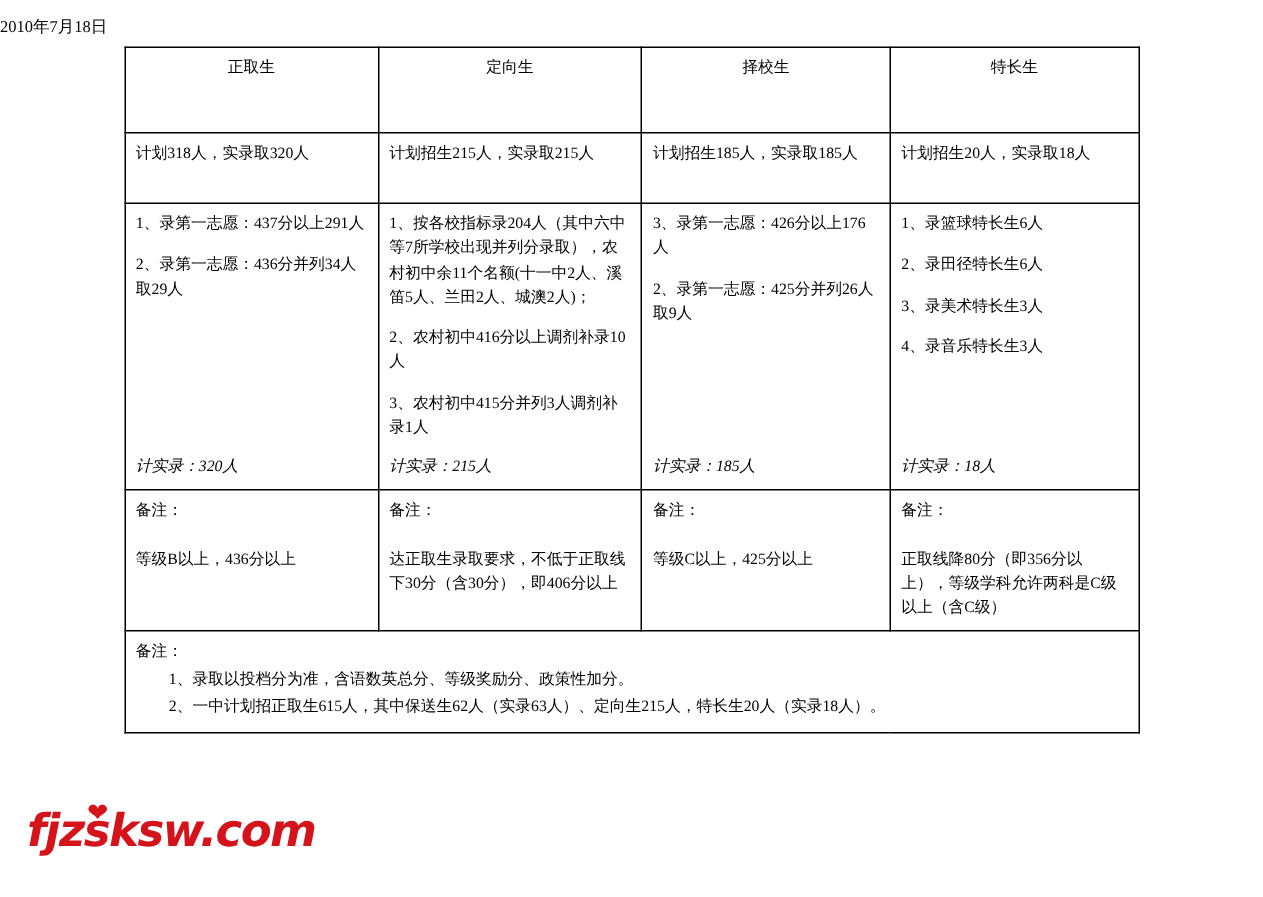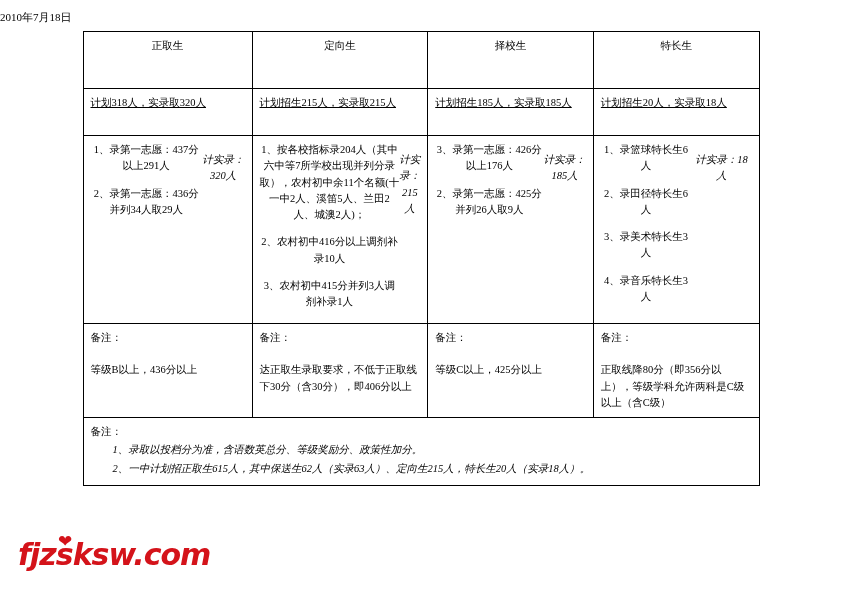--- a/index.html
+++ b/index.html
@@ -53,34 +53,32 @@
     text-align: center;
     vertical-align: middle;
     font-size: 17px;
     height: 44px;
     padding: 4px;
     font-weight: normal;
   }
   td.plan {
     height: 34px;
     vertical-align: middle;
-    text-decoration: underline;
   }
   td.detail {
     height: 175px;
     position: relative;
     padding-bottom: 6px;
   }
   .detail-inner {
     display: flex;
-    flex-direction: row;
+    flex-direction: column;
     justify-content: space-between;
     height: 100%;
     min-height: 168px;
-    text-align: center;
   }
   .detail-items p {
     margin: 0 0 11px 0;
   }
   .detail-items p:last-child {
     margin-bottom: 0;
   }
   .detail-total {
     margin-top: 10px;
     font-style: italic;
@@ -103,21 +101,20 @@
   }
   .footer-list {
     margin: 0;
     padding: 0;
     list-style: none;
   }
   .footer-list li {
     margin: 0 0 2px 0;
     padding-left: 22px;
     text-indent: 0;
-    font-style: italic;
   }
   
   .logo {
     position: absolute;
     left: 18px;
     bottom: 8px;
     width: 180px;
     height: 60px;
   }
   .logo-text {

